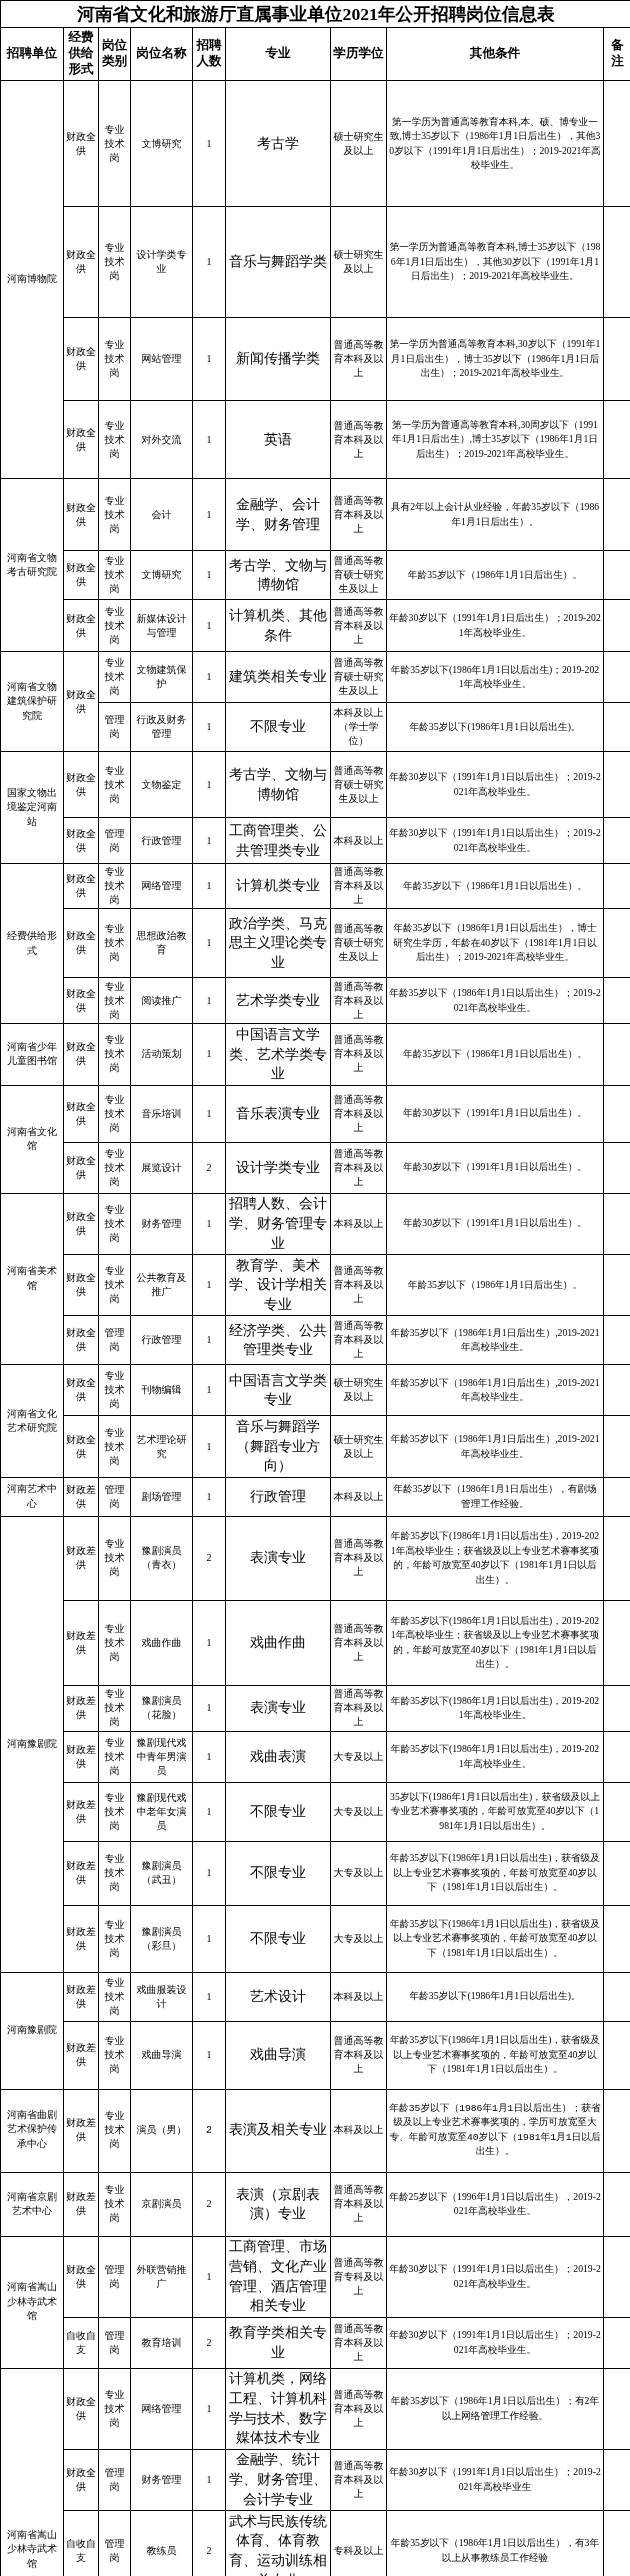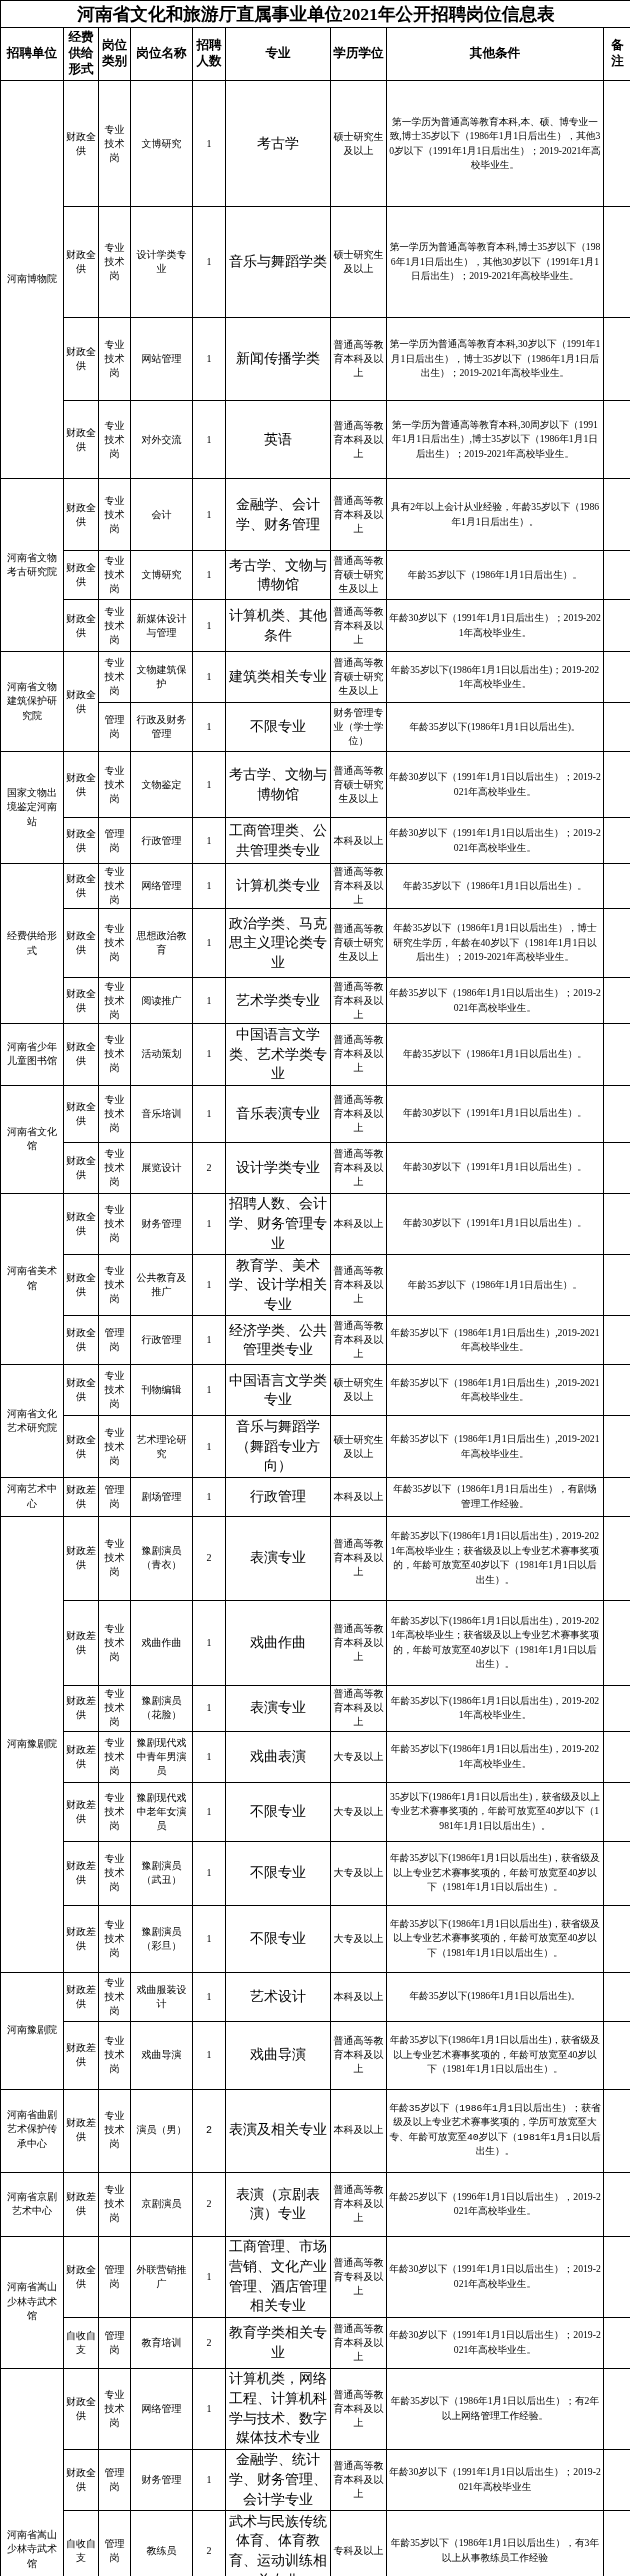--- a/index.html
+++ b/index.html
@@ -161,21 +161,21 @@
         <td class="major-cell">建筑类相关专业</td>
         <td class="edu-cell">普通高等教育硕士研究生及以上</td>
         <td class="cond-cell">年龄35岁以下(1986年1月1日以后出生)；2019-2021年高校毕业生。</td>
         <td class="remark-cell"></td>
       </tr>
       <tr style="height: 49px;">
         <td class="cat-cell">管理岗</td>
         <td class="pos-cell">行政及财务管理</td>
         <td class="count-cell">1</td>
         <td class="major-cell">不限专业</td>
-        <td class="edu-cell">财务管理专业（学士学位）</td>
+        <td class="edu-cell">本科及以上（学士学位）</td>
         <td class="cond-cell">年龄35岁以下(1986年1月1日以后出生)。</td>
         <td class="remark-cell"></td>
       </tr>
       <tr class="group-start" style="height: 66px;">
         <td class="unit-cell" rowspan="2">国家文物出境鉴定河南站</td>
         <td class="funding-cell">财政全供</td>
         <td class="cat-cell">专业技术岗</td>
         <td class="pos-cell">文物鉴定</td>
         <td class="count-cell">1</td>
         <td class="major-cell">考古学、文物与博物馆</td>

